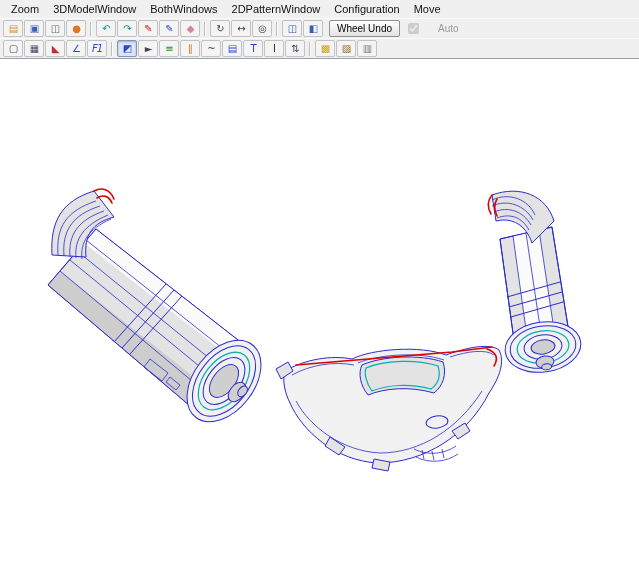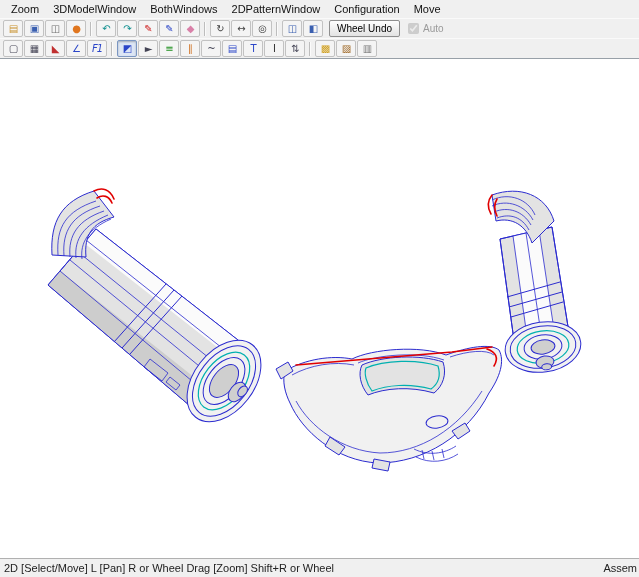--- a/index.html
+++ b/index.html
@@ -10,21 +10,21 @@
   .menubar{height:18px;background:#f0f0f0;display:flex;align-items:center;padding-left:4px;flex:0 0 auto;}
   .menu-item{padding:1px 7px;cursor:default;}
 
   
   .toolbar{height:19px;background:#f0f0f0;display:flex;align-items:center;padding:0 3px;gap:1px;flex:0 0 auto;border-top:1px solid #fafafa;}
   .ibtn{width:20px;height:17px;display:flex;align-items:center;justify-content:center;background:#f4f4f4;border:1px solid #c2c2c2;border-radius:2px;padding:0;cursor:default;}
   .ibtn.pressed{background:#dce6f5;border-color:#7a96c2;box-shadow:inset 0 1px 2px rgba(0,0,0,.25);}
   .gl{font-family:"DejaVu Sans",sans-serif;font-size:10px;line-height:1;letter-spacing:-1px;}
   .sep{width:0;height:14px;border-left:1px solid #bdbdbd;border-right:1px solid #fbfbfb;margin:0 3px;}
   .txtbtn{height:17px;padding:0 7px;font-family:"Liberation Sans",sans-serif;font-size:10px;background:linear-gradient(#fefefe,#e3e3e3);border:1px solid #8f8f8f;border-radius:2px;margin-left:5px;cursor:default;}
-  .chk{display:flex;align-items:center;gap:4px;margin-left:7px;font-size:10px;}
+  .chk{display:flex;align-items:center;gap:19px;margin-left:7px;font-size:10px;}
   .chk.dis{color:#9a9a9a;}
   .chk input{width:11px;height:11px;margin:0;}
 
   
   .canvas{flex:1 1 auto;position:relative;background:#ffffff;border-top:1px solid #98a0a8;overflow:hidden;}
   .canvas svg{position:absolute;left:0;top:0;}
   .w{fill:none;stroke:var(--wire);stroke-width:1;stroke-linejoin:round;}
   .thin{stroke-width:.8;}
   .wf1{fill:#f1f1f1;stroke:var(--wire);stroke-width:1;stroke-linejoin:round;}
   .wf2{fill:#e3e3e3;stroke:var(--wire);stroke-width:1;stroke-linejoin:round;}
@@ -222,18 +222,14 @@
         <path class="w thin" d="M414,390 C428,397 444,395 456,387 M416,398 C430,405 446,403 458,395 M422,391 L424,400 M432,392 L434,401 M442,390 L444,399"></path>
         <path class="wf2" d="M330,378 l15,10 -6,8 -14,-9 z M374,400 l16,3 -2,9 -16,-3 z M452,372 l13,-8 5,8 -12,8 z"></path>
         <path class="wf2" d="M276,310 l12,-7 5,9 -12,8 z"></path>
         <path class="red" d="M296,306 L452,293 L492,288"></path>
         <path class="red" d="M487,290 C496,293 499,299 494,307"></path>
       </g>
 
     </svg>
   </div>
 
-  <div class="statusbar">
-    <span>2D [Select/Move] L [Pan] R or Wheel Drag [Zoom] Shift+R or Wheel</span>
-    <span>Assem</span>
-  </div>
 
 </div>
 
 </body></html>

